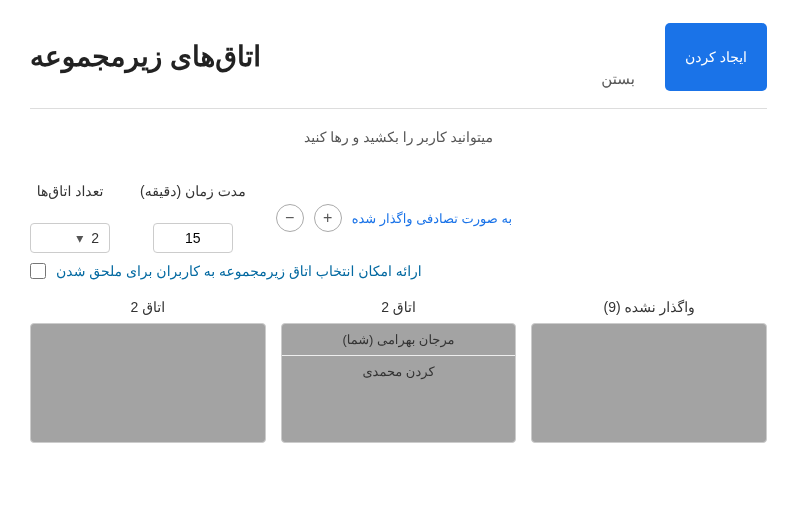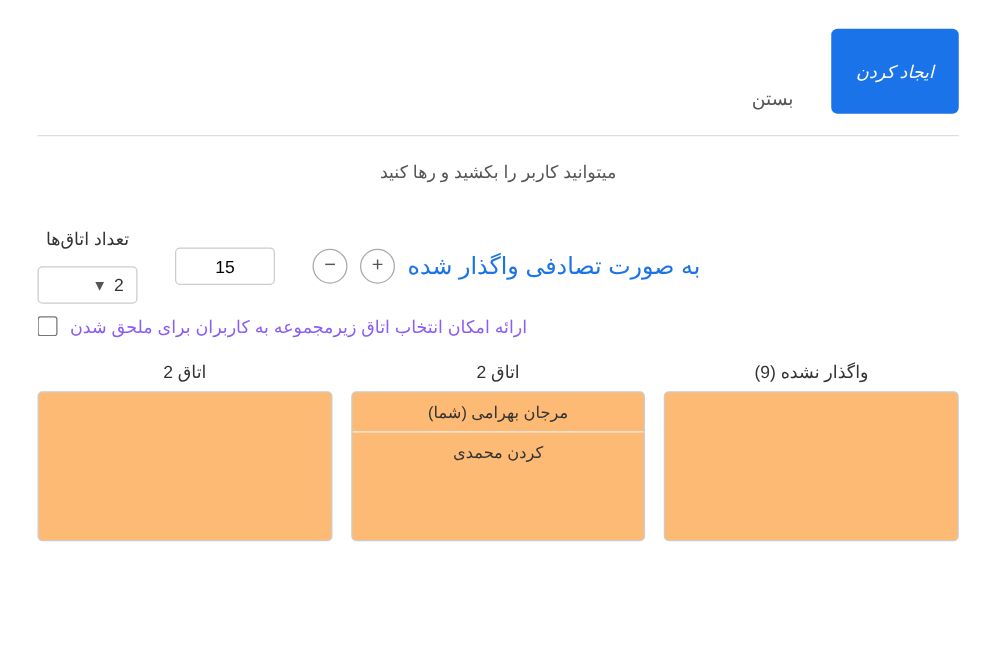--- a/index.html
+++ b/index.html
@@ -44,33 +44,32 @@
     }
     .create-btn {
       background: #1a73e8;
       color: #fff;
       border: none;
       border-radius: 5px;
       padding: 26px 20px;
       font-size: 14px;
       cursor: pointer;
       font-weight: 500;
-      font-style: italic;
     }
     .subtitle {
       text-align: center;
       color: #555;
       font-size: 14px;
       margin-bottom: 38px;
     }
     .setting-group {
       display: flex;
       flex-direction: column;
       align-items: center;
-      gap: 14px;
+      gap: 24px;
     }
     .setting-label {
       font-size: 14px;
       color: #333;
       white-space: nowrap;
     }
     .setting-controls {
       display: flex;
       align-items: center;
       gap: 8px;
@@ -104,33 +103,33 @@
       background: none;
       cursor: pointer;
       font-size: 16px;
       display: flex;
       align-items: center;
       justify-content: center;
       color: #555;
     }
     .random-label {
       color: #1a73e8;
-      font-size: 19px;
+      font-size: 13px;
       white-space: nowrap;
     }
     .checkbox-row {
       display: flex;
       justify-content: flex-end;
       align-items: center;
       gap: 10px;
       margin-bottom: 20px;
     }
     .checkbox-row label {
       font-size: 14px;
-      color: #8b5cf6;
+      color: #0369a1;
     }
     .checkbox-row input[type="checkbox"] {
       width: 16px;
       height: 16px;
     }
     .rooms-row {
       display: flex;
       justify-content: space-between;
       gap: 15px;
       margin-bottom: 10px;
@@ -145,21 +144,21 @@
       font-size: 14px;
       color: #333;
       margin-bottom: 8px;
       font-weight: 500;
     }
     .room-box {
       width: 100%;
       min-height: 120px;
       border: 1px solid #ccc;
       border-radius: 4px;
-      background: #fdba74;
+      background: #a3a3a3;
       display: flex;
       flex-direction: column;
       overflow: hidden;
     }
     .room-member {
       padding: 8px 12px;
       border-bottom: 1px solid #eee;
       font-size: 13px;
       color: #333;
       text-align: center;
@@ -188,35 +187,37 @@
 </head>
 <body>
 
 <div class="container">
 
   <div class="header">
     <div class="header-actions">
       <button class="create-btn">ایجاد کردن</button>
       <button class="close-btn">بستن</button>
     </div>
+    <h1 class="page-title">اتاق‌های زیرمجموعه</h1>
   </div>
 
   <p class="subtitle">میتوانید کاربر را بکشید و رها کنید</p>
 
   <div class="settings-controls-row">
 
     <div class="left-section">
       <span class="random-label">به صورت تصادفی واگذار شده</span>
       <button class="circle-btn">+</button>
       <button class="circle-btn">−</button>
     </div>
 
     <div class="right-section">
 
       <div class="setting-group">
+        <span class="setting-label">مدت زمان (دقیقه)</span>
         <div class="setting-controls">
           <input class="number-input" type="text" value="15" style="">
         </div>
       </div>
 
       <div class="setting-group">
         <span class="setting-label">تعداد اتاق‌ها</span>
         <div class="setting-controls">
           <div class="dropdown-input">
             <span>2</span>

